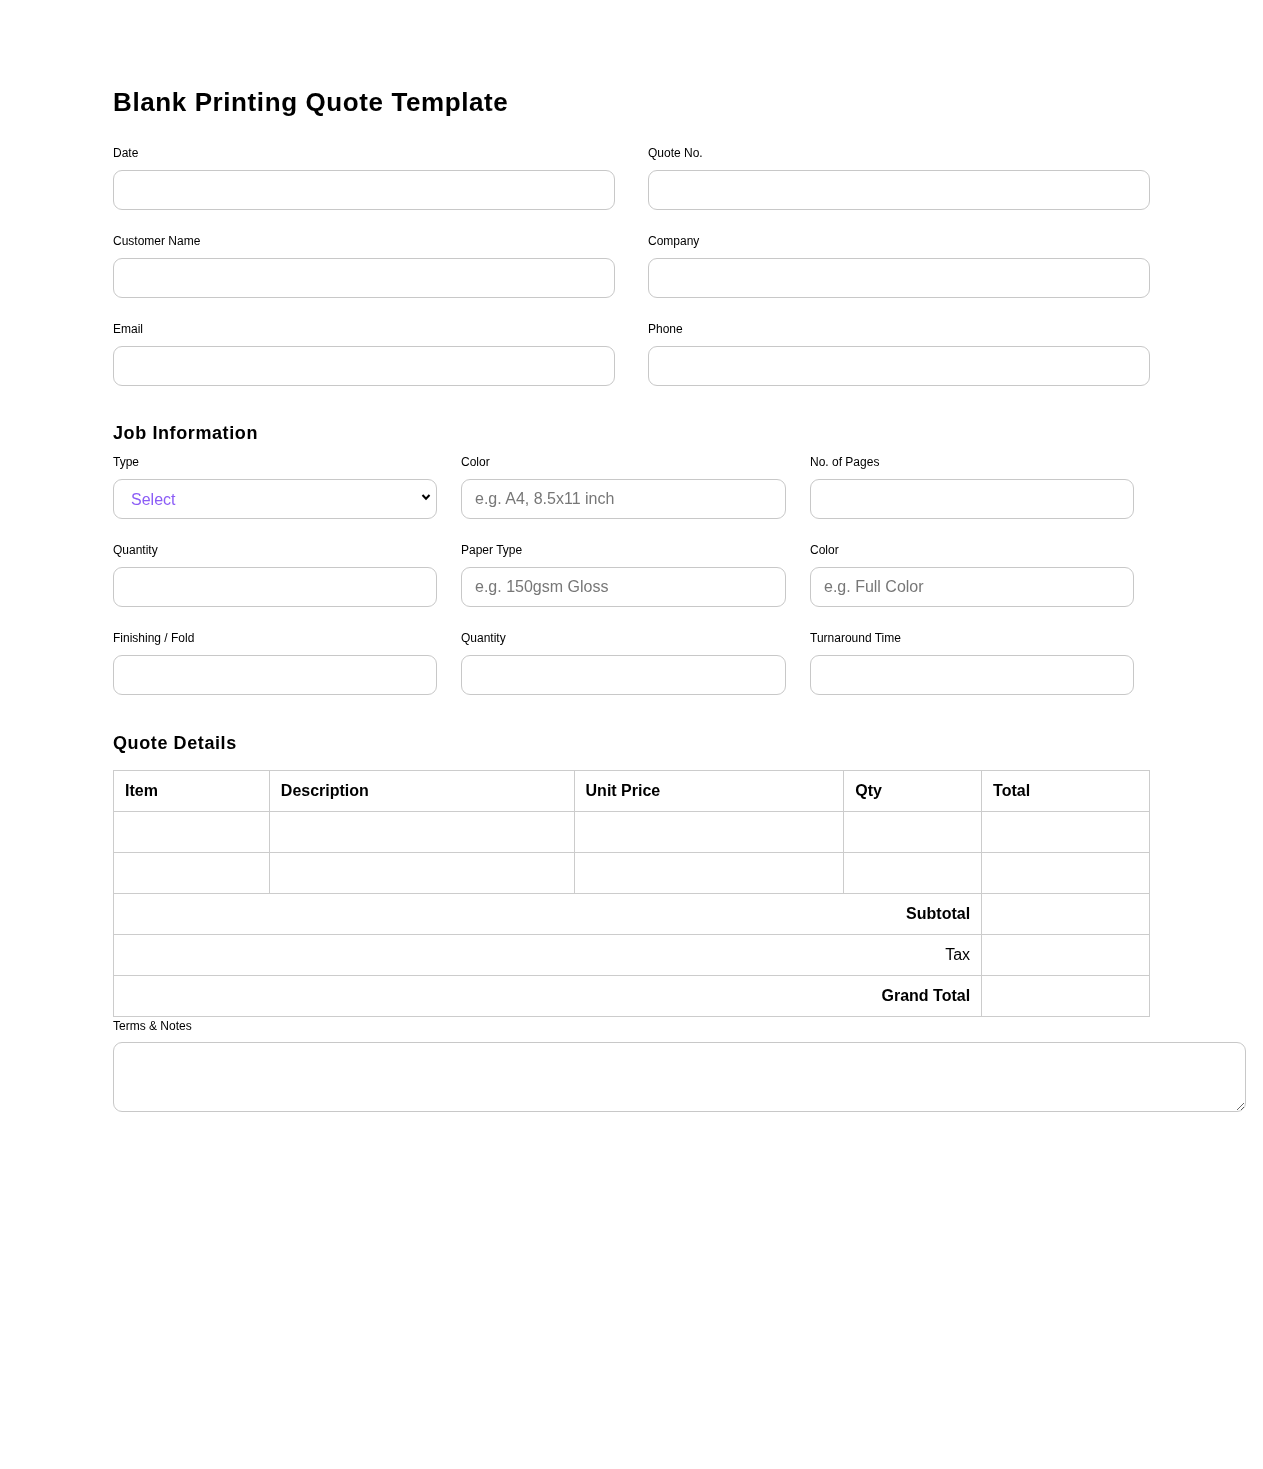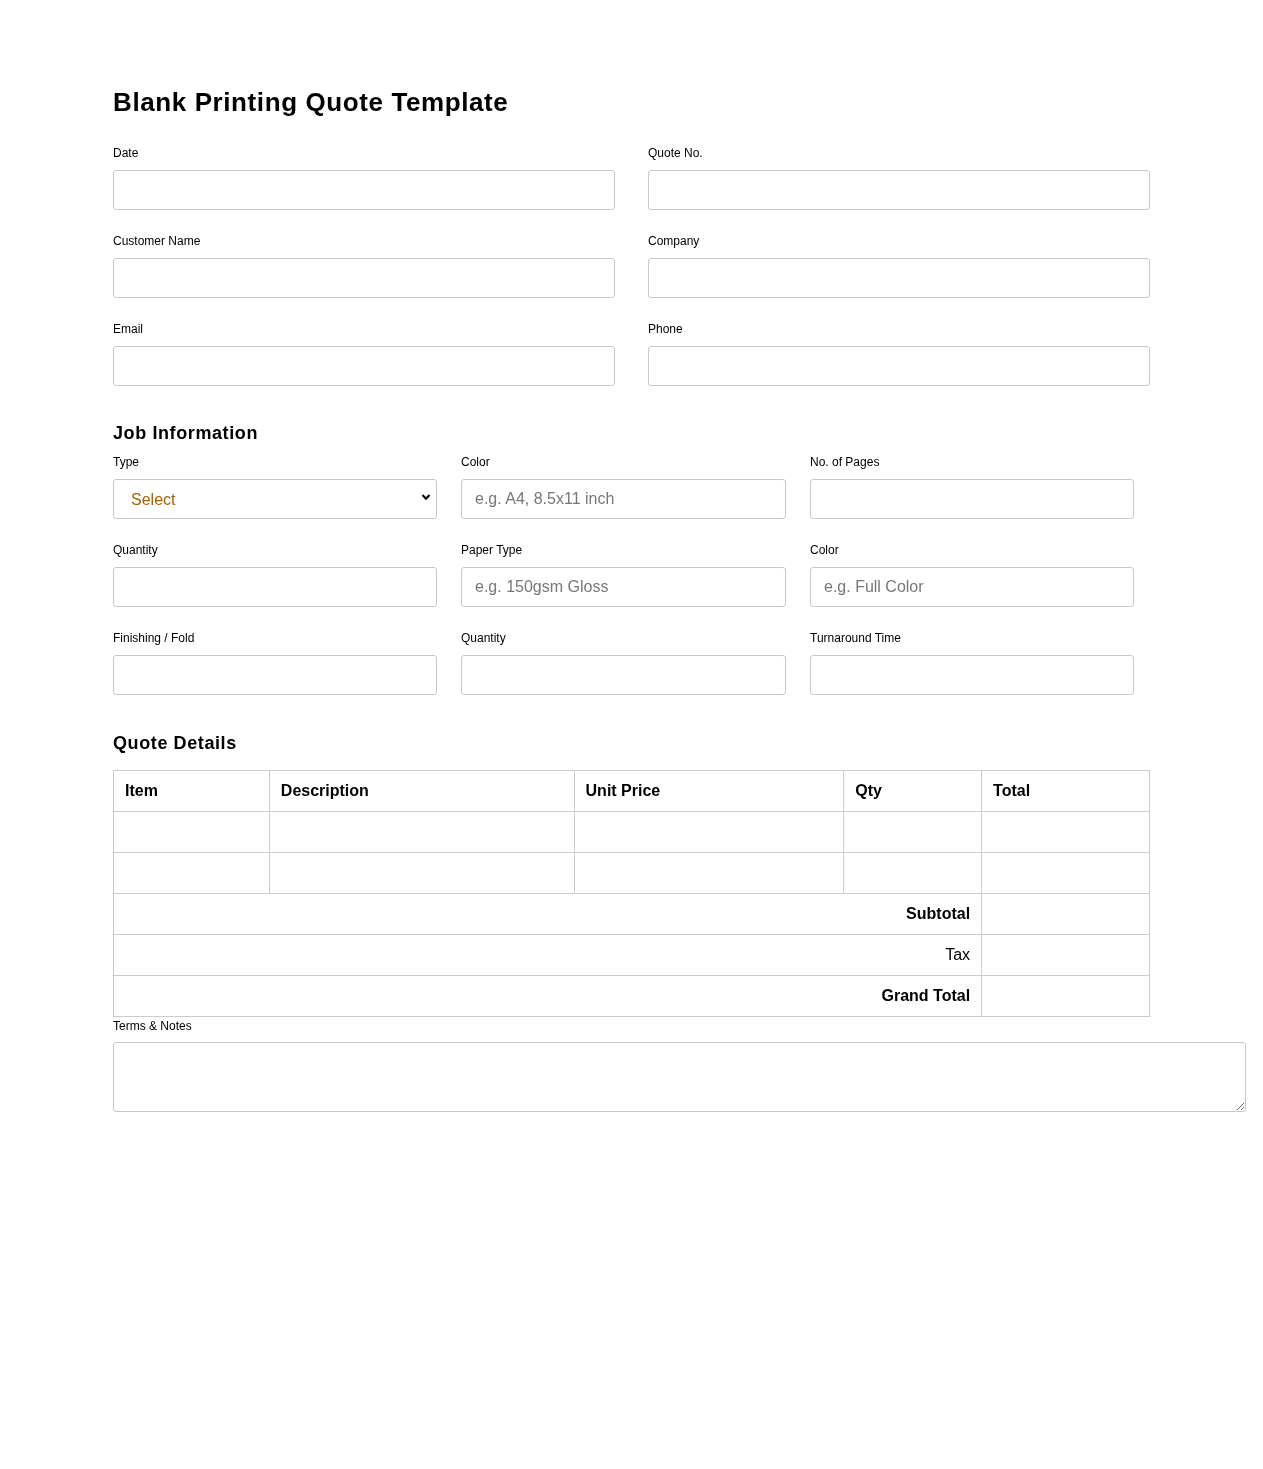--- a/index.html
+++ b/index.html
@@ -40,26 +40,26 @@
       font-size: 12px;
       line-height: 18px;
       height: 18px;
       margin-bottom: 8px;
     }
     .inp {
       display: block;
       width: 100%;
       height: 40px;
       border: 1px solid #c8c8c8;
-      border-radius: 3px;
+      border-radius: 9px;
       background: #fff;
       font-family: "Liberation Sans", sans-serif;
       font-size: 16px;
       padding: 0 13px;
-      color: #a16207;
+      color: #8b5cf6;
     }
     .inp::placeholder { color: #777; }
     select.inp {
       appearance: none;
       -webkit-appearance: none;
       padding-left: 17px;
       position: relative;
     }
     .select-wrap { position: relative; }
     .select-wrap .chev {

